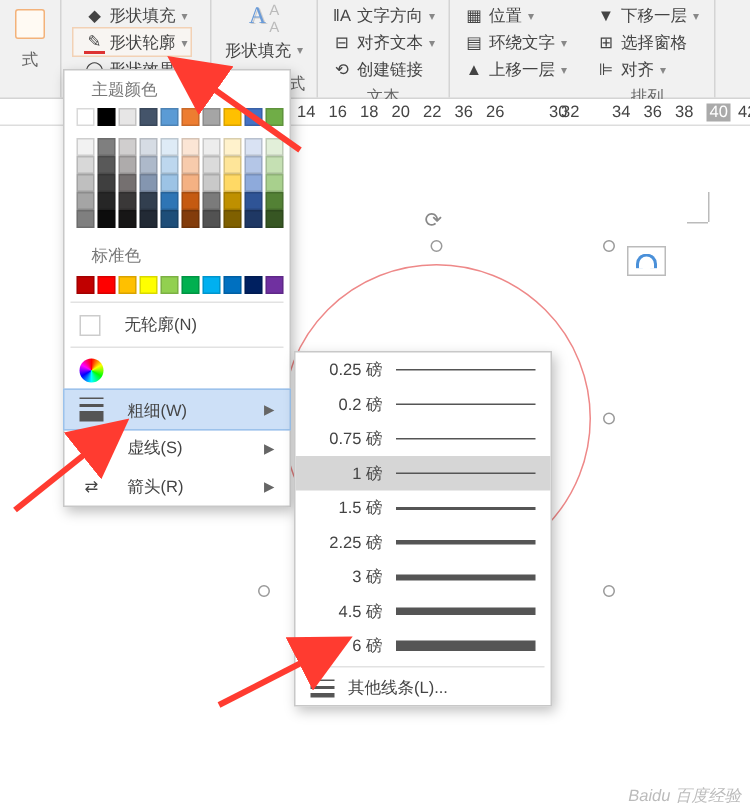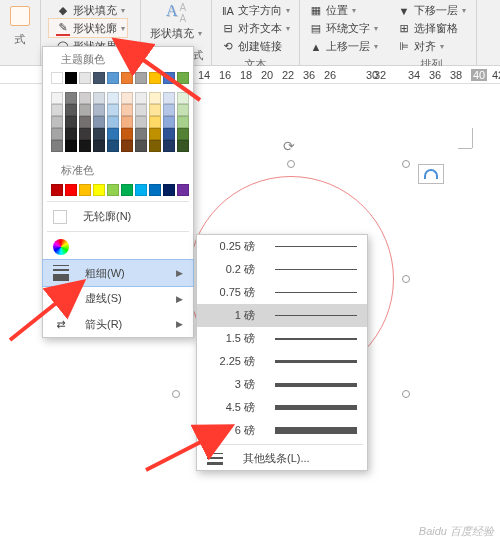--- a/index.html
+++ b/index.html
@@ -33,21 +33,21 @@
 .swatches{padding:2px 8px 6px;display:grid;grid-template-columns:repeat(10,12px);gap:2px}
 .sw{width:12px;height:12px;border:1px solid rgba(0,0,0,.15)}
 .std{padding:3px 8px 3px;display:grid;grid-template-columns:repeat(10,12px);gap:2px}
 .menu-row{display:flex;align-items:center;gap:16px;padding:5px 10px;cursor:pointer;position:relative}
 .menu-row.hl{background:#cde0f7;border:1px solid #9cc2eb;margin:-1px}
 .menu-row .lab{flex:1}
 .menu-row .arr{font-size:9px;color:#666}
 .menu-row .ic{width:16px;height:16px;display:inline-flex;align-items:center;justify-content:center}
 .sep{height:1px;background:#e2e2e2;margin:2px 4px}
 .weight-fly{position:absolute;top:234px;left:196px;width:172px;background:#fff;border:1px solid #c8c8c8;box-shadow:2px 3px 8px rgba(0,0,0,.25);z-index:30}
-.wrow{display:flex;align-items:center;padding:4px 10px;cursor:pointer;gap:20px}
+.wrow{display:flex;align-items:center;padding:4px 10px;cursor:pointer;gap:9px}
 .wrow.sel{background:#d6d6d6}
 .wrow .wl{width:48px;text-align:right;font-size:11px}
 .wrow .line{flex:1;background:#555}
 .arrow{position:absolute;z-index:50;pointer-events:none}
 .wm{position:absolute;right:6px;bottom:0px;font-size:11px;color:#bbb;font-style:italic;z-index:60;text-align:center;line-height:12px}
 .highlight-outline{position:absolute;top:18px;left:48px;width:80px;height:20px;border:1px solid #f3b27a;background:#fffaf3;opacity:.5;pointer-events:none}
 </style>
 </head>
 <body>
 

